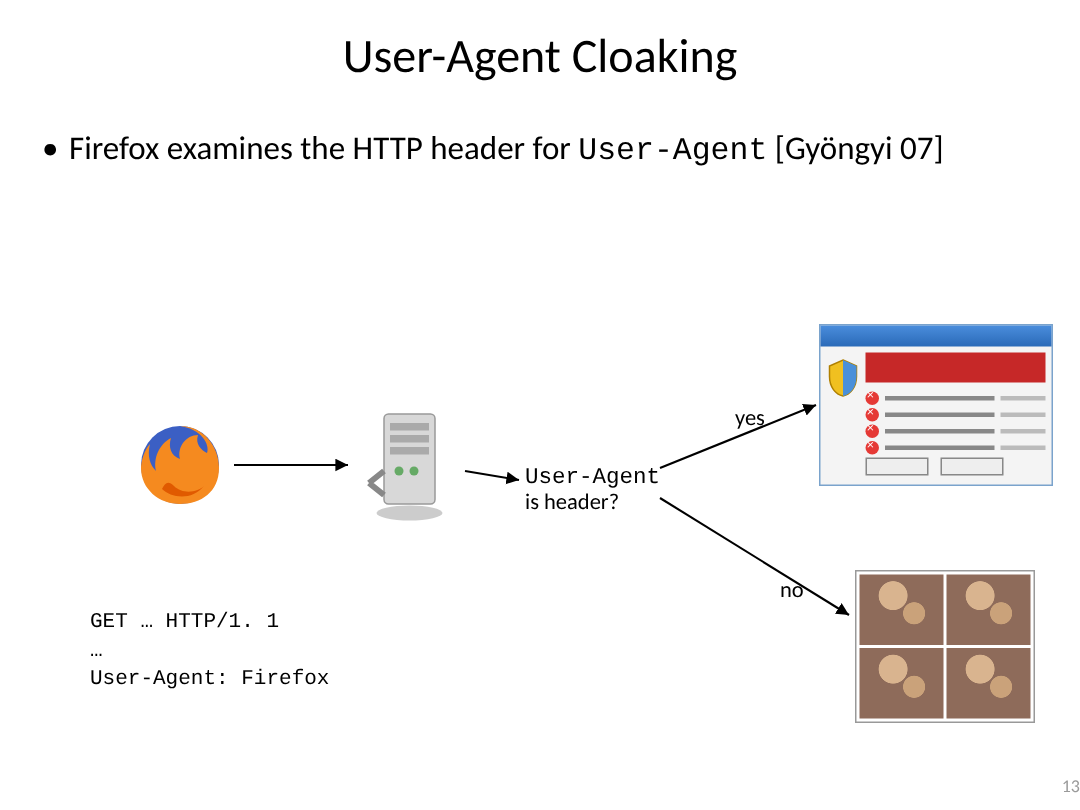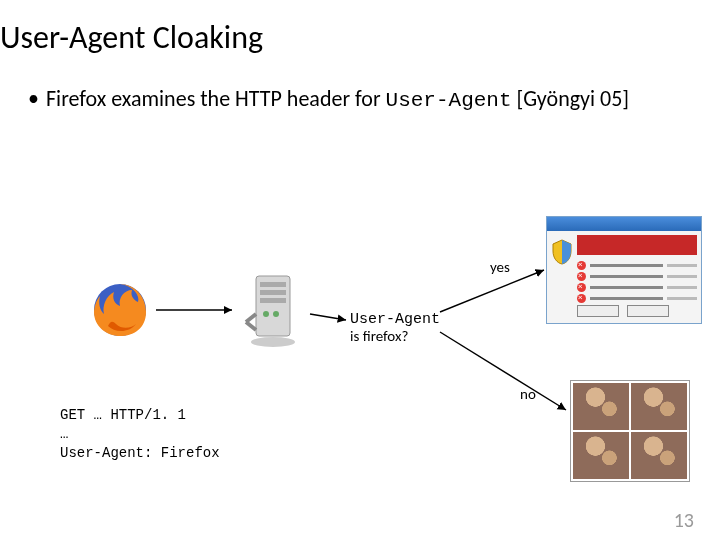--- a/index.html
+++ b/index.html
@@ -11,20 +11,21 @@
     background: #fff;
     position: relative;
   }
   .slide {
     width: 720px;
     height: 540px;
     position: relative;
     overflow: hidden;
   }
   .title {
+    text-align: center;
     font-size: 32px;
     font-weight: 400;
     margin-top: 18px;
     color: #000;
   }
   .bullet {
     margin: 28px 0 0 28px;
     font-size: 22px;
     line-height: 1.25;
     color: #000;
@@ -53,21 +54,21 @@
   .decision {
     position: absolute;
     left: 350px; top: 100px;
     font-size: 15px;
     line-height: 1.15;
     text-align: left;
   }
   .decision .mono { font-family: "Courier New", monospace; }
   .yeslabel {
     position: absolute;
-    left: 490px; top: 48px;
+    left: 490px; top: 60px;
     font-size: 15px;
   }
   .nolabel {
     position: absolute;
     left: 520px; top: 175px;
     font-size: 15px;
   }
   .httpreq {
     position: absolute;
     left: 60px; top: 196px;
@@ -142,34 +143,34 @@
     overflow: hidden;
   }
   .photogrid .cell::after {
     content:"";
     position:absolute; inset:0;
     background: radial-gradient(circle at 40% 30%, #d9b48f 20%, transparent 21%),
                 radial-gradient(circle at 65% 55%, #caa27a 16%, transparent 17%);
   }
   .pagenum {
     position: absolute;
-    right: 26px; bottom: 8px;
-    font-size: 20px;
+    right: 0; bottom: 8px;
+    font-size: 12px;
     color: #9a9a9a;
   }
 </style>
 </head>
 <body>
 
 <div class="slide">
 
   <div class="title">User-Agent Cloaking</div>
 
   <div class="bullet">
-    <span class="dot">•</span><span>Firefox examines the HTTP header for </span><span class="monoinline">User-Agent</span><span> [Gyöngyi 05]</span>
+    <span class="dot">•</span><span>Firefox examines the HTTP header for </span><span class="monoinline">User-Agent</span><span> [Gyöngyi 07]</span>
   </div>
 
   <div class="diagram">
 
     <div class="firefox-icon">
       <svg viewBox="0 0 64 64" width="64" height="64">
         <circle cx="32" cy="32" r="26" fill="#3b5fc4"></circle>
         <path d="M32 6 C48 6 58 20 58 34 C58 50 46 58 32 58 C18 58 6 48 6 34 C6 30 8 22 12 18 C10 26 12 32 16 36 C14 28 18 18 26 14 C24 20 26 26 32 28 C30 20 36 12 44 12 C42 18 46 22 50 24 C52 18 46 8 32 6 Z" fill="#f58a1f"></path>
         <path d="M20 48 C26 54 40 56 48 46 C44 50 34 52 28 46 C24 42 22 44 20 48 Z" fill="#e05a00"></path>
       </svg>
@@ -199,21 +200,21 @@
 
       <line x1="310" y1="104" x2="346" y2="110" stroke="#000" stroke-width="1.4" marker-end="url(#ah)"></line>
 
       <line x1="440" y1="102" x2="544" y2="60" stroke="#000" stroke-width="1.4" marker-end="url(#ah)"></line>
 
       <line x1="440" y1="122" x2="566" y2="200" stroke="#000" stroke-width="1.4" marker-end="url(#ah)"></line>
     </svg>
 
     <div class="decision">
       <span class="mono">User-Agent</span><br>
-      <span>is firefox?</span>
+      <span>is header?</span>
     </div>
 
     <div class="yeslabel">yes</div>
     <div class="nolabel">no</div>
 
     <div class="httpreq">GET … HTTP/1. 1
 …
 User-Agent: Firefox</div>
 
     <div class="alertbox">

